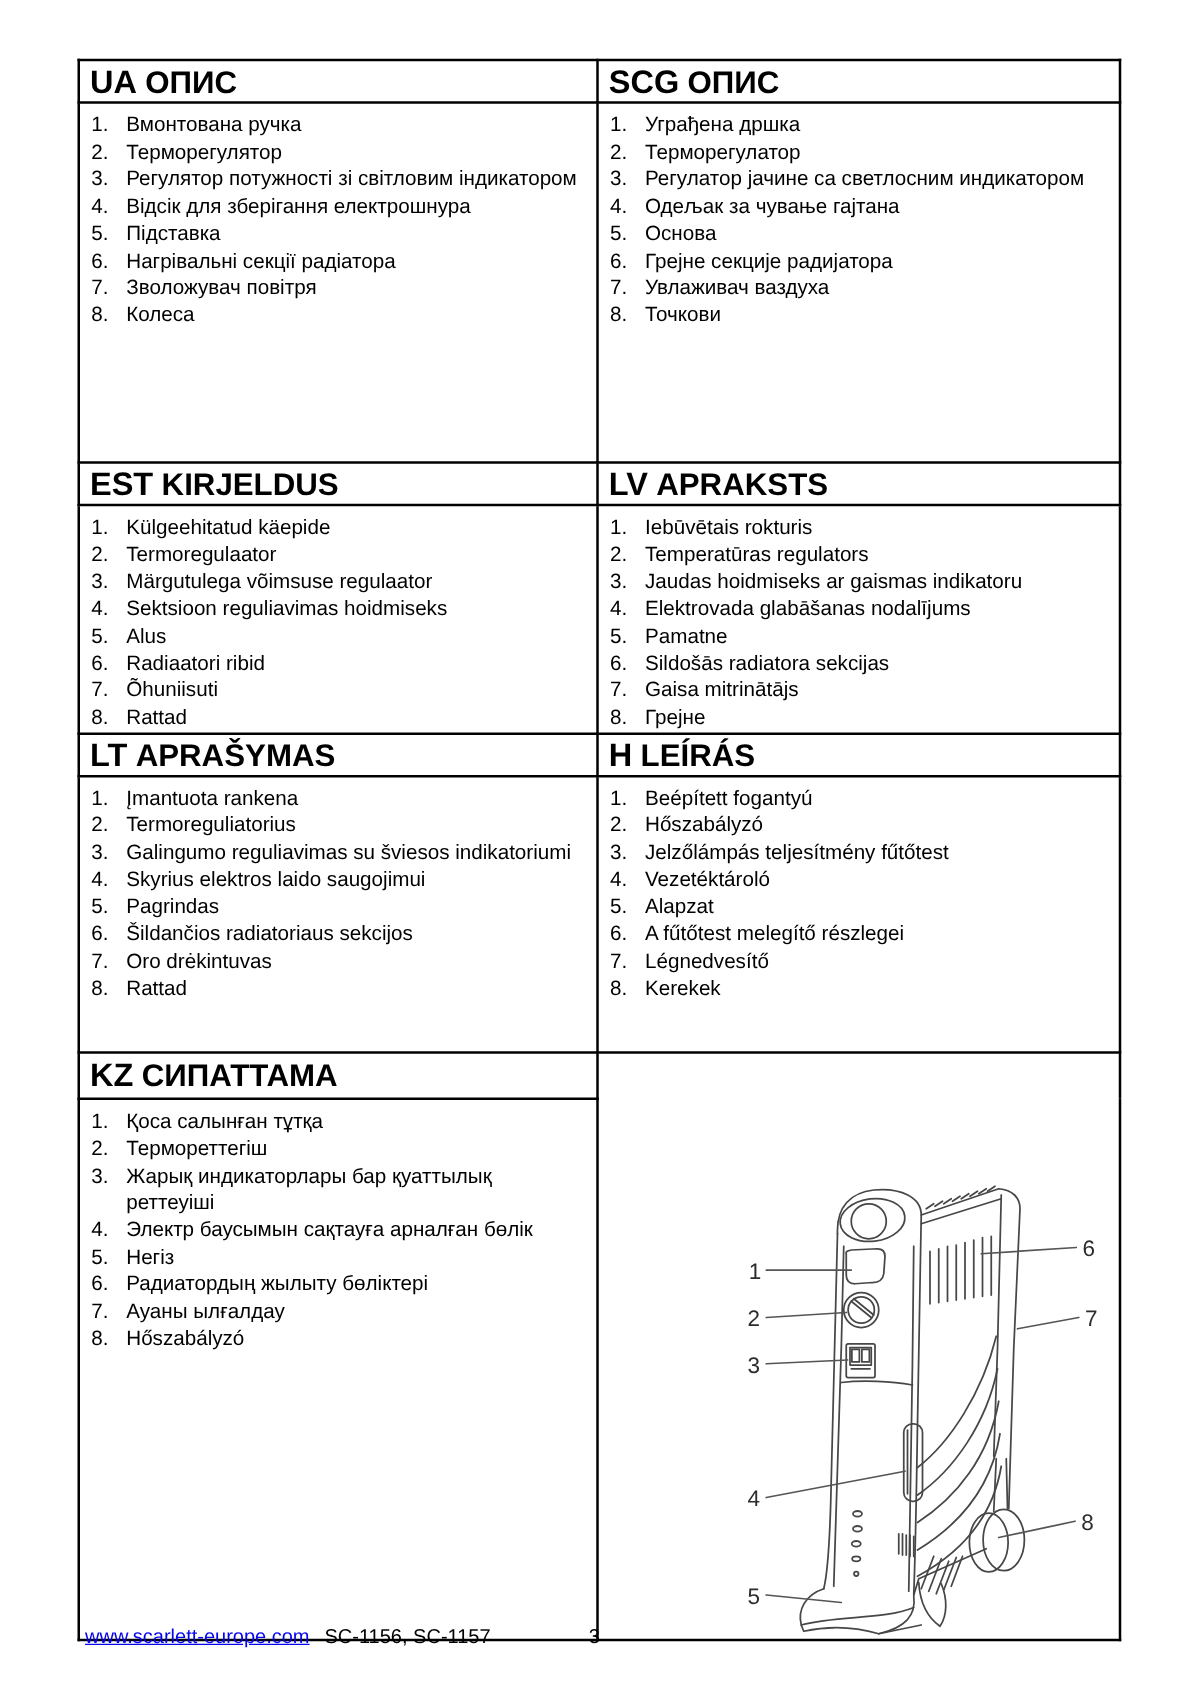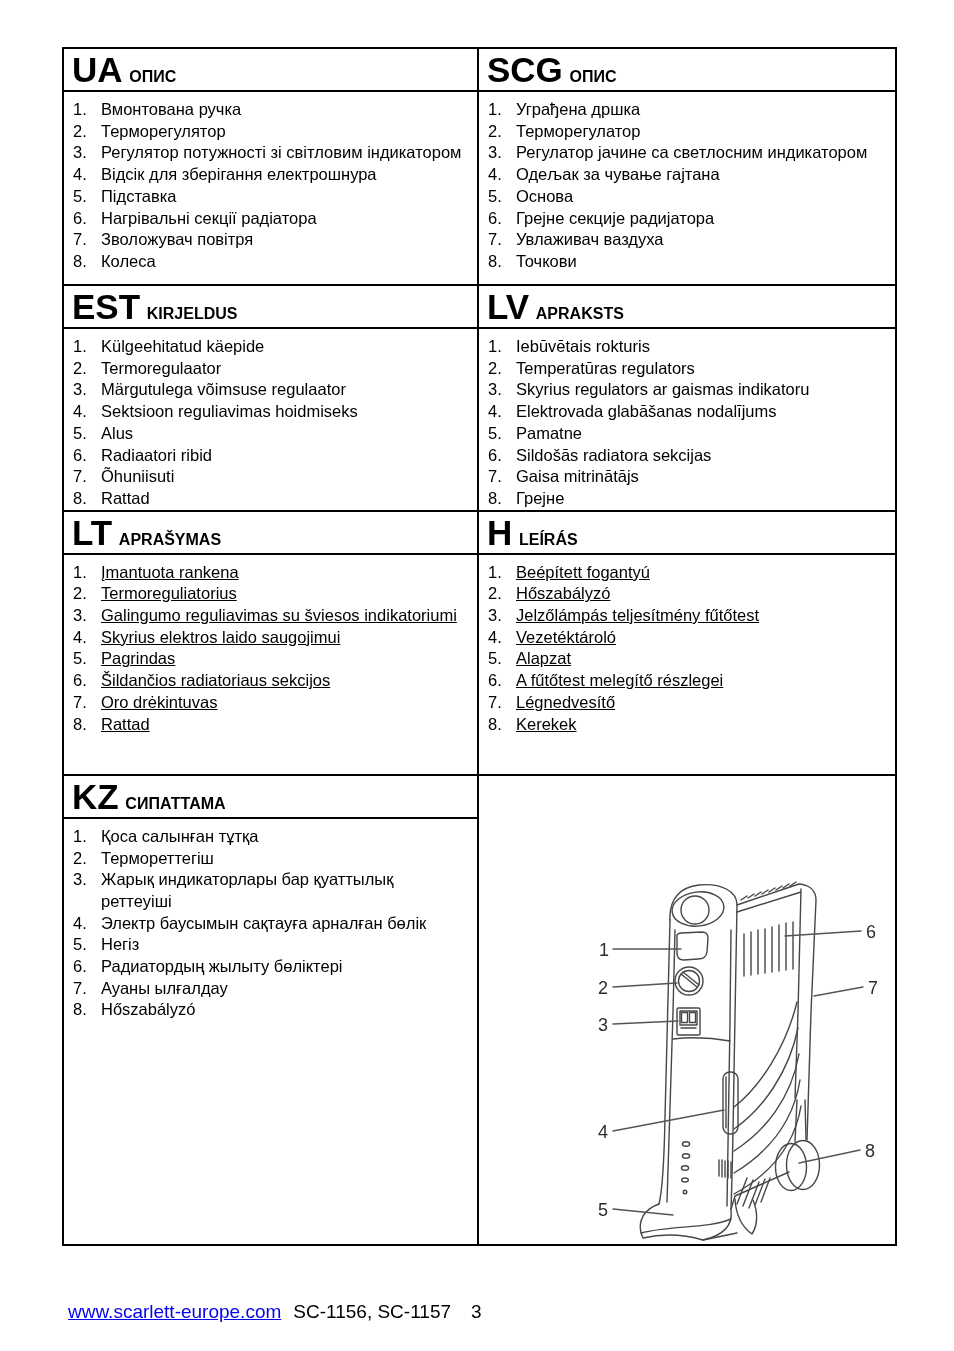--- a/index.html
+++ b/index.html
@@ -8,40 +8,40 @@
     font-family:"Liberation Sans", sans-serif; color:#000;
     overflow:hidden;
   }
   table.desc-table {
     position:absolute; left:62px; top:47px; width:833px;
     border-collapse:collapse; table-layout:fixed;
   }
   td { border:2px solid #000; vertical-align:top; padding:0; overflow:hidden; }
   tr.hrow td { vertical-align:middle; padding:1px 8px 0 8px; }
   tr.hrow { height:34px; }
-  tr.r-ua   { height:194px; }
+  tr.r-ua   { height:288px; }
   tr.r-est  { height:172px; }
-  tr.r-lt   { height:221px;text-decoration:underline; }
+  tr.r-lt   { height:221px; }
   tr.hrow.h-kz { height:37px; }
   tr.r-kz   { height:425px; }
   .hdr { margin:0; font-weight:bold; white-space:nowrap; }
-  .hdr .code { font-size:35px; }
-  .hdr .word { font-size:16px; }
+  .hdr .code { font-size:26px; }
+  .hdr .word { font-size:25px; }
   ol.parts {
     margin:0; padding:7px 10px 0 8px; list-style:none; counter-reset:n;
     font-size:16.5px; line-height:21.7px;
   }
   ol.parts li { counter-increment:n; position:relative; padding-left:29px; }
   ol.parts li::before { content:counter(n) "."; position:absolute; left:1px; }
   ol.parts li.justify { text-align:justify; }
   td.diagram-cell { vertical-align:top; }
   svg.heater { display:block; margin:95px 0 0 98px; }
   svg.heater * { vector-effect:non-scaling-stroke; }
   .lbl { font-size:18px; fill:#2c2c2c; font-family:"Liberation Sans",sans-serif; }
-  .footer { position:absolute; left:68px; top:1301px; font-size:19px; width:818px; }
+  .footer { position:absolute; left:68px; top:1301px; font-size:16px; width:818px; }
   .footer a { color:#0404ee; text-decoration:underline; }
   .footer .models { margin-left:12px; }
   .footer .pageno { position:absolute; left:403px; }
 </style>
 </head>
 <body>
 
 <table class="desc-table">
   <colgroup>
       <col style="width:415px">
@@ -106,21 +106,21 @@
         <li>Alus</li>
         <li>Radiaatori ribid</li>
         <li>Õhuniisuti</li>
         <li>Rattad</li>
       </ol>
     </td>
     <td>
       <ol class="parts">
         <li>Iebūvētais rokturis</li>
         <li>Temperatūras regulators</li>
-        <li>Skyrius regulators ar gaismas indikatoru</li>
+        <li>Jaudas hoidmiseks ar gaismas indikatoru</li>
         <li>Elektrovada glabāšanas nodalījums</li>
         <li>Pamatne</li>
         <li>Sildošās radiatora sekcijas</li>
         <li>Gaisa mitrinātājs</li>
         <li>Грејне</li>
       </ol>
     </td>
   </tr>
 
   <tr class="hrow">

